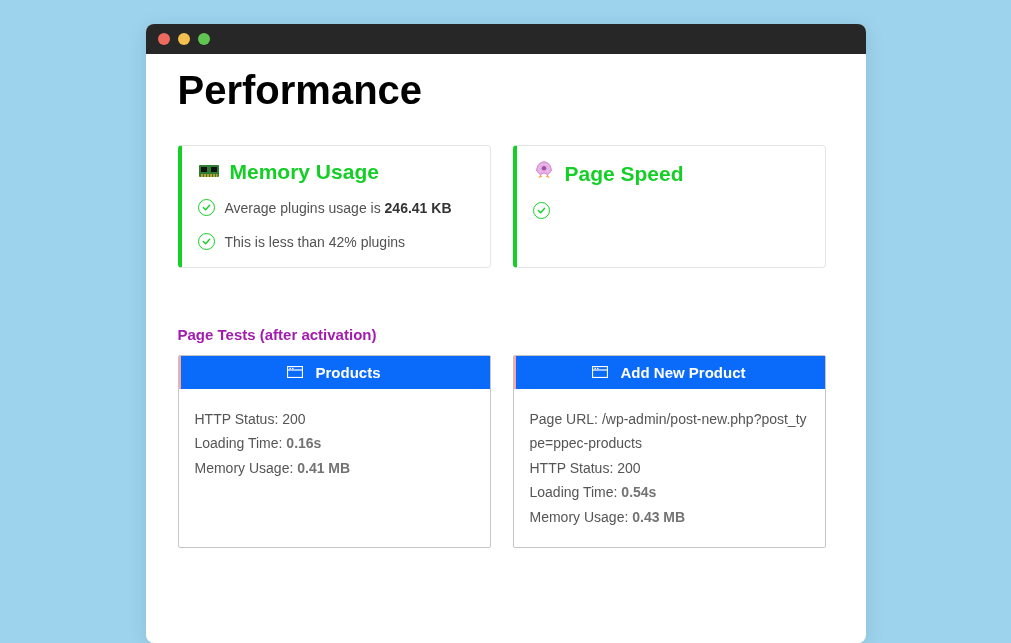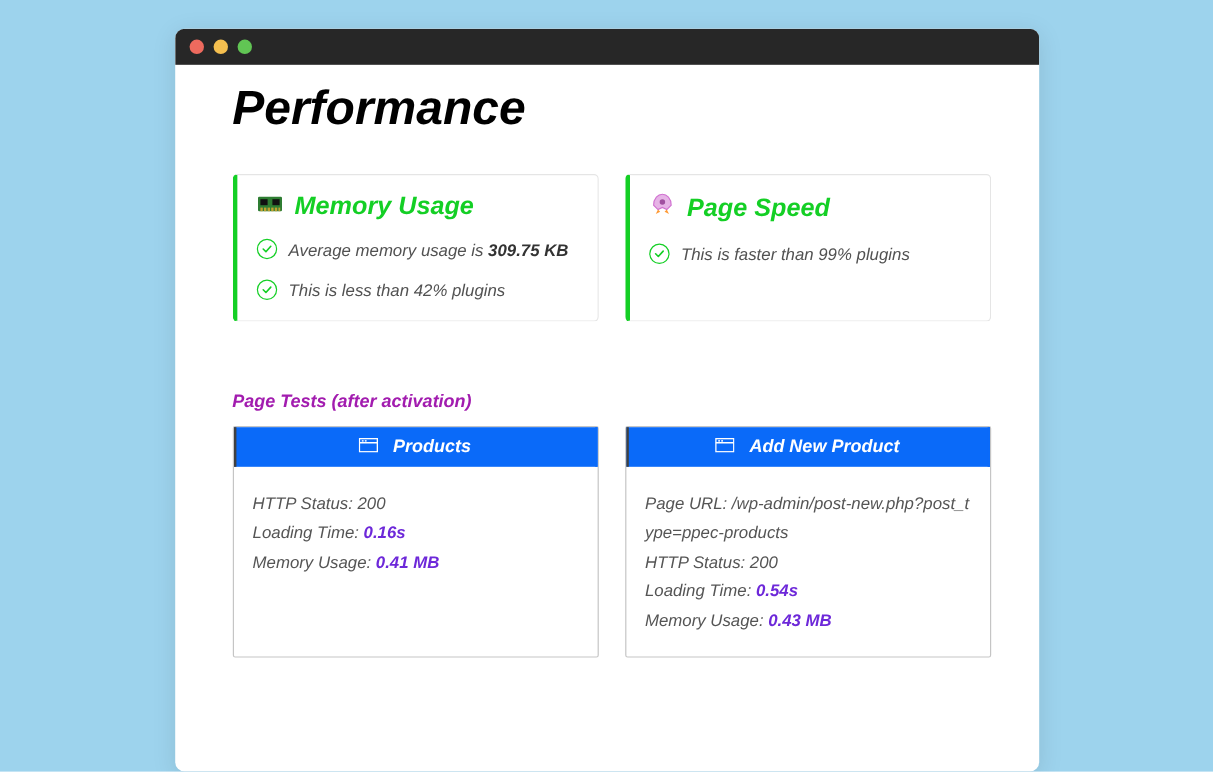--- a/index.html
+++ b/index.html
@@ -33,22 +33,21 @@
     }
     .dot {
       width: 12px;
       height: 12px;
       border-radius: 50%;
     }
     .dot.red { background: #ed6a5e; }
     .dot.yellow { background: #f5bf4f; }
     .dot.green { background: #61c554; }
     .content {
-      padding: 14px 40px 30px 48px;
-      font-style: italic;
+      padding: 14px 40px 30px 32px;
     }
     .page-title {
       font-size: 40px;
       font-weight: 800;
       color: #000;
       margin-bottom: 32px;
     }
     .summary-row {
       display: flex;
       gap: 22px;
@@ -125,32 +124,32 @@
     .test-header {
       background: #0a6af9;
       color: #fff;
       padding: 8px;
       font-size: 15px;
       font-weight: 700;
       display: flex;
       align-items: center;
       justify-content: center;
       gap: 12px;
-      border-left: 2px solid #404040;
+      border-left: 2px solid #fca5a5;
       border-right: 2px solid #0a6af9;
     }
     .test-body {
       padding: 18px 16px;
       color: #555;
       font-size: 14px;
       line-height: 1.75;
     }
     .test-body .bold {
       font-weight: 700;
-      color: #6d28d9;
+      color: #737373;
     }
     .test-url {
       word-break: break-all;
     }
     .window-icon svg {
       width: 16px;
       height: 12px;
     }
   </style>
 </head>
@@ -183,21 +182,21 @@
           </span>
           <span class="summary-title">Memory Usage</span>
         </div>
         <div class="check-row">
           <span class="check-icon">
             <svg viewBox="0 0 10 10">
                 <path d="M1.5 5 L4 7.5 L8.5 2.5" stroke="#14cf25" stroke-width="1.5" fill="none" stroke-linecap="round" stroke-linejoin="round"></path>
               </svg>
           </span>
           <span class="check-text">
-            <span>Average memory usage is </span><strong>309.75 KB</strong>
+            <span>Average plugins usage is </span><strong>246.41 KB</strong>
           </span>
         </div>
         <div class="check-row">
           <span class="check-icon">
             <svg viewBox="0 0 10 10">
                 <path d="M1.5 5 L4 7.5 L8.5 2.5" stroke="#14cf25" stroke-width="1.5" fill="none" stroke-linecap="round" stroke-linejoin="round"></path>
               </svg>
           </span>
           <span class="check-text">This is less than 42% plugins</span>
         </div>
@@ -214,21 +213,20 @@
               </svg>
           </span>
           <span class="summary-title">Page Speed</span>
         </div>
         <div class="check-row">
           <span class="check-icon">
             <svg viewBox="0 0 10 10">
                 <path d="M1.5 5 L4 7.5 L8.5 2.5" stroke="#14cf25" stroke-width="1.5" fill="none" stroke-linecap="round" stroke-linejoin="round"></path>
               </svg>
           </span>
-          <span class="check-text">This is faster than 99% plugins</span>
         </div>
       </div>
     </div>
 
     <h3 class="section-header">Page Tests (after activation)</h3>
 
     <div class="tests-row">
       <div class="test-card">
         <div class="test-header">
           <span class="window-icon">

